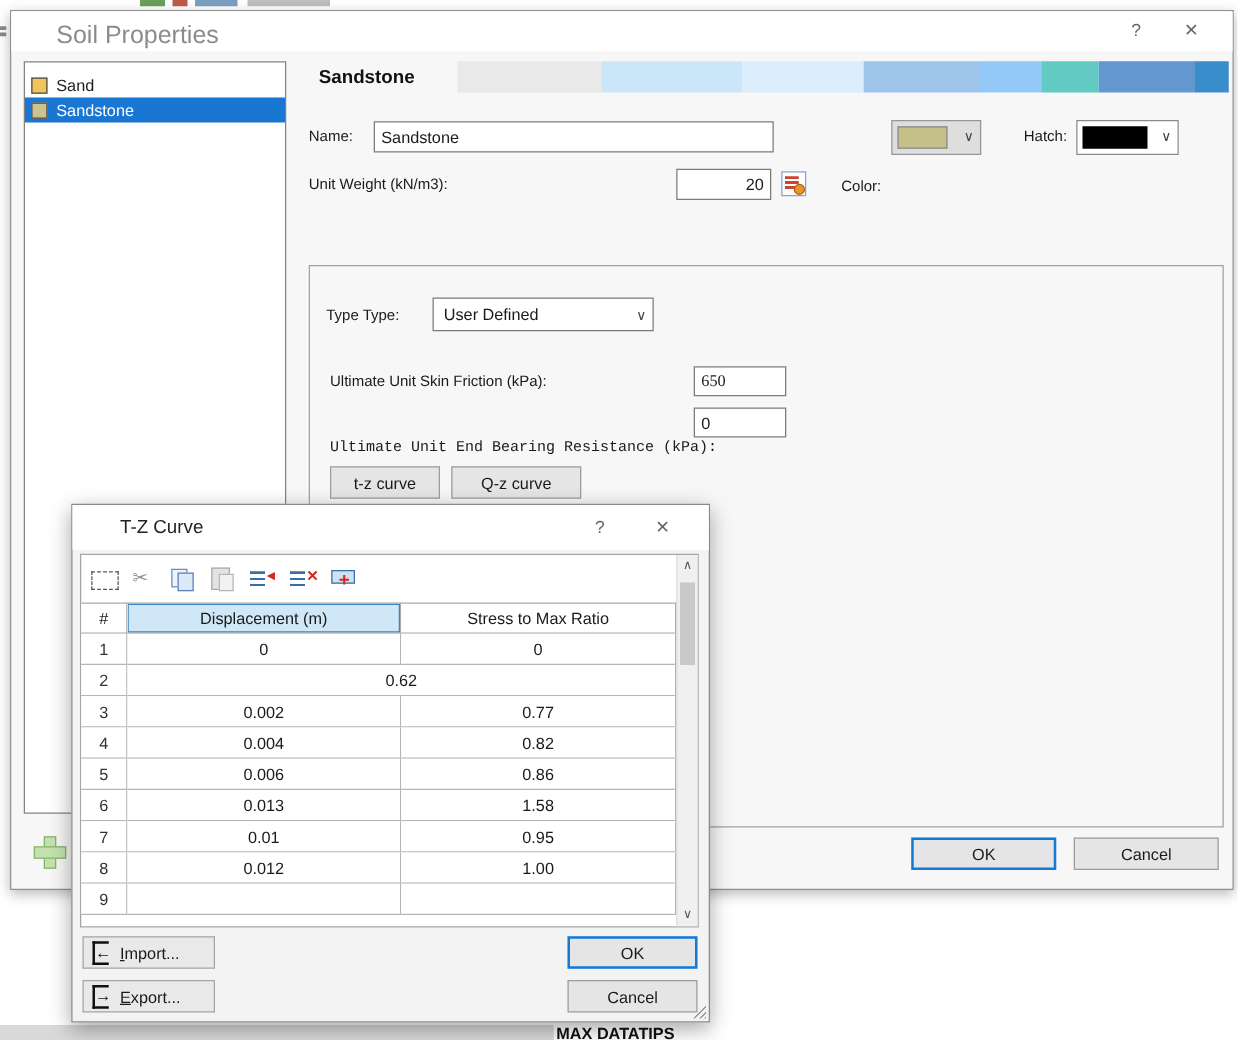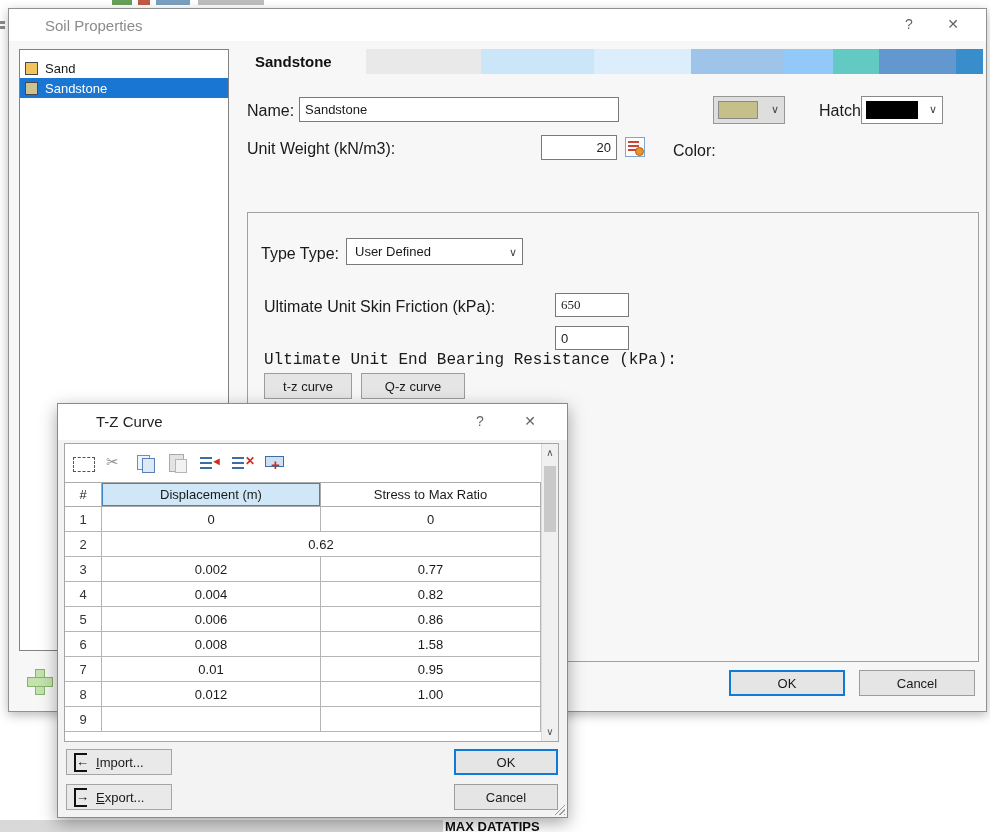--- a/index.html
+++ b/index.html
@@ -1,34 +1,34 @@
 <!DOCTYPE html>
 <html><head>
 <meta charset="utf-8">
 <style>
   html,body{margin:0;padding:0;background:#fff;}
   #stage{position:relative;width:990px;height:832px;background:#ffffff;overflow:hidden;
          font-family:"Liberation Sans",sans-serif;color:#1a1a1a;}
-  .lbl{position:absolute;font-size:16px;color:#1a1a1a;white-space:nowrap;}
+  .lbl{position:absolute;font-size:12px;color:#1a1a1a;white-space:nowrap;}
 
   
   .deco{position:absolute;top:0;height:5px;}
   .deco-a{left:112px;width:20px;background:#6a9f5a;}
   .deco-b{left:138px;width:12px;background:#c05a4a;}
   .deco-c{left:156px;width:34px;background:#7a9fc0;}
   .deco-d{left:198px;width:66px;background:#bdbdbd;}
   .edge-mark{position:absolute;left:0;top:21px;width:5px;height:3px;background:#8a8a8a;box-shadow:0 5px 0 #8a8a8a;}
   .bstrip{position:absolute;left:0;top:820px;width:443px;height:12px;background:#d9d9d9;}
   .btext{position:absolute;left:445px;top:819px;font-size:13px;font-weight:bold;color:#111;}
 
   
   #main-dialog{position:absolute;left:8px;top:8px;width:977px;height:702px;background:#f7f7f7;
                border:1px solid #919191;box-shadow:0 3px 10px rgba(0,0,0,.28);}
   .md-titlebar{position:absolute;left:0;top:0;right:0;height:32px;background:#ffffff;}
-  .md-title{position:absolute;left:36px;top:8px;font-size:15px;color:#8b8b8b;}
+  .md-title{position:absolute;left:36px;top:8px;font-size:20px;color:#8b8b8b;}
   .cap-btn{position:absolute;top:7px;width:22px;height:18px;text-align:center;font-size:14px;color:#666;cursor:default;}
   #md-help{right:66px;}
   #md-close{right:22px;}
 
   .soil-list{position:absolute;left:10px;top:40px;width:210px;height:602px;background:#fff;
              border:1px solid #828282;padding-top:8px;box-sizing:border-box;}
   .soil-item{height:20px;display:flex;align-items:center;padding-left:5px;font-size:13px;}
   .soil-item.sel{background:#1976d2;color:#fff;}
   .swatch{width:13px;height:13px;border:1px solid #4a4a4a;margin-right:7px;flex:none;box-sizing:border-box;}
 
@@ -263,21 +263,21 @@
             <div class="td td-d">0.004</div>
             <div class="td td-r">0.82</div>
           </div>
           <div class="trow">
             <div class="td td-n">5</div>
             <div class="td td-d">0.006</div>
             <div class="td td-r">0.86</div>
           </div>
           <div class="trow">
             <div class="td td-n">6</div>
-            <div class="td td-d">0.008</div>
+            <div class="td td-d">0.013</div>
             <div class="td td-r">1.58</div>
           </div>
           <div class="trow">
             <div class="td td-n">7</div>
             <div class="td td-d">0.01</div>
             <div class="td td-r">0.95</div>
           </div>
           <div class="trow">
             <div class="td td-n">8</div>
             <div class="td td-d">0.012</div>

